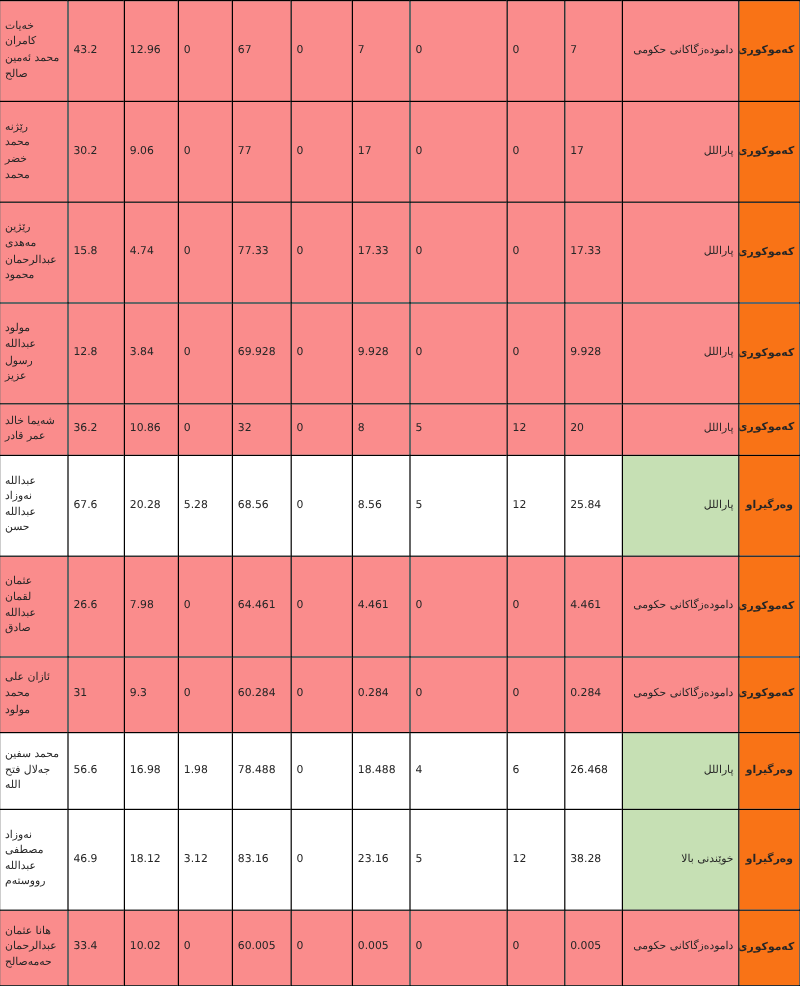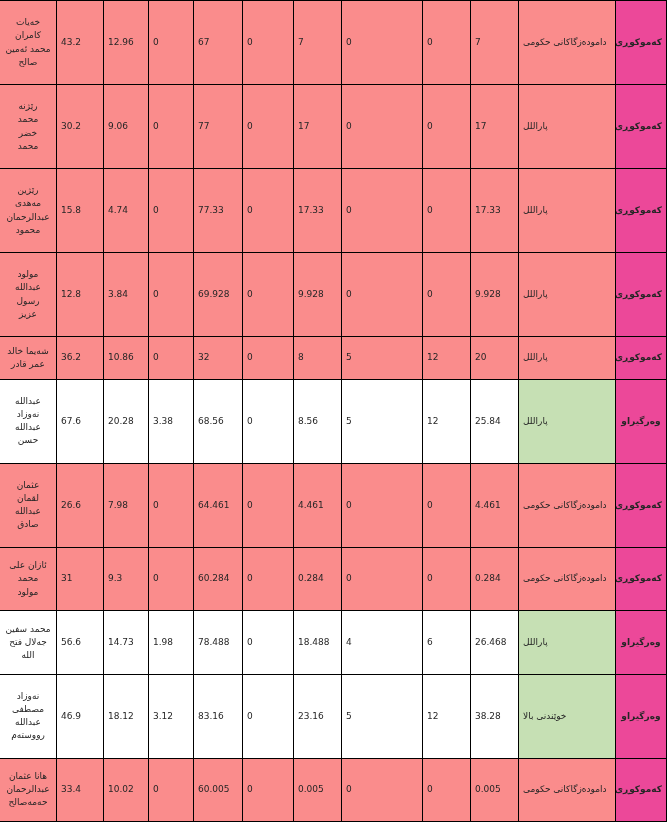--- a/index.html
+++ b/index.html
@@ -43,40 +43,40 @@
   col.c-m7       { width: 48px; }
   col.c-m8       { width: 48px; }
   col.c-kind     { width: 97px; }
   col.c-status   { width: 51px; }
 
   
   tr.row-red td.fill   { background: #fa8c8c; }
   tr.row-green td.fill { background: #ffffff; }
   td.kind.red   { background: #fa8c8c; }
   td.kind.green { background: #c6e0b4; }
-  td.status     { background: #ec4899; }
+  td.status     { background: #f97316; }
 
   td.num {
     text-align: left;
     direction: ltr;
     font-size: 10px;
     color: #3b3b3b;
     font-family: "DejaVu Sans", "Liberation Sans", sans-serif;
   }
   td.name {
-    text-align: center;
+    text-align: left;
     white-space: normal;
     font-size: 8.5px;
     line-height: 1.5;
     color: #1f1f1f;
     padding: 2px 3px;
     vertical-align: top;
   }
   td.kind {
-    text-align: left;
+    text-align: right;
     white-space: normal;
     font-size: 8.5px;
     line-height: 1.55;
     color: #1f1f1f;
   }
   td.status {
     text-align: center;
     font-size: 8.5px;
     font-weight: bold;
     color: #202020;
@@ -198,21 +198,21 @@
       </tr>
       <tr class="row-green">
         <td class="status">وەرگیراو</td>
         <td class="kind green">پاراللل</td>
         <td class="num fill">25.84</td>
         <td class="num fill">12</td>
         <td class="num fill">5</td>
         <td class="num fill">8.56</td>
         <td class="num fill">0</td>
         <td class="num fill">68.56</td>
-        <td class="num fill">3.38</td>
+        <td class="num fill">5.28</td>
         <td class="num fill">20.28</td>
         <td class="num fill">67.6</td>
         <td class="name fill">
           <span class="nm-line">عبدالله</span>
           <span class="nm-line">نەوزاد</span>
           <span class="nm-line">عبدالله</span>
           <span class="nm-line">حسن</span>
         </td>
       </tr>
       <tr class="row-red">
@@ -255,21 +255,21 @@
       <tr class="row-green">
         <td class="status">وەرگیراو</td>
         <td class="kind green">پاراللل</td>
         <td class="num fill">26.468</td>
         <td class="num fill">6</td>
         <td class="num fill">4</td>
         <td class="num fill">18.488</td>
         <td class="num fill">0</td>
         <td class="num fill">78.488</td>
         <td class="num fill">1.98</td>
-        <td class="num fill">14.73</td>
+        <td class="num fill">16.98</td>
         <td class="num fill">56.6</td>
         <td class="name fill">
           <span class="nm-line">محمد سفین</span>
           <span class="nm-line">جەلال فتح</span>
           <span class="nm-line">الله</span>
         </td>
       </tr>
       <tr class="row-green">
         <td class="status">وەرگیراو</td>
         <td class="kind green">خوێندنی بالا</td>

